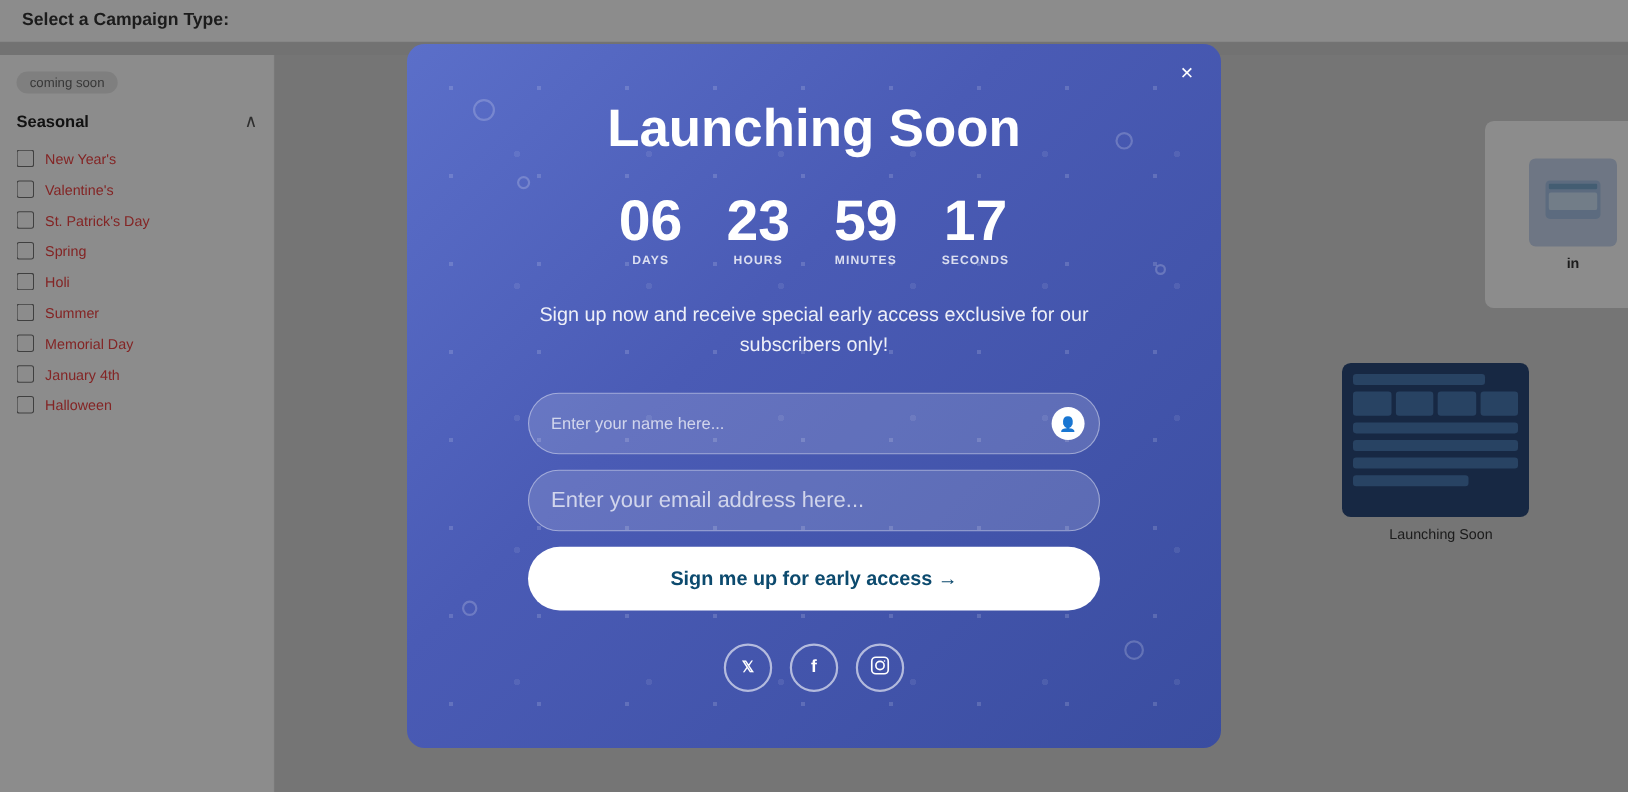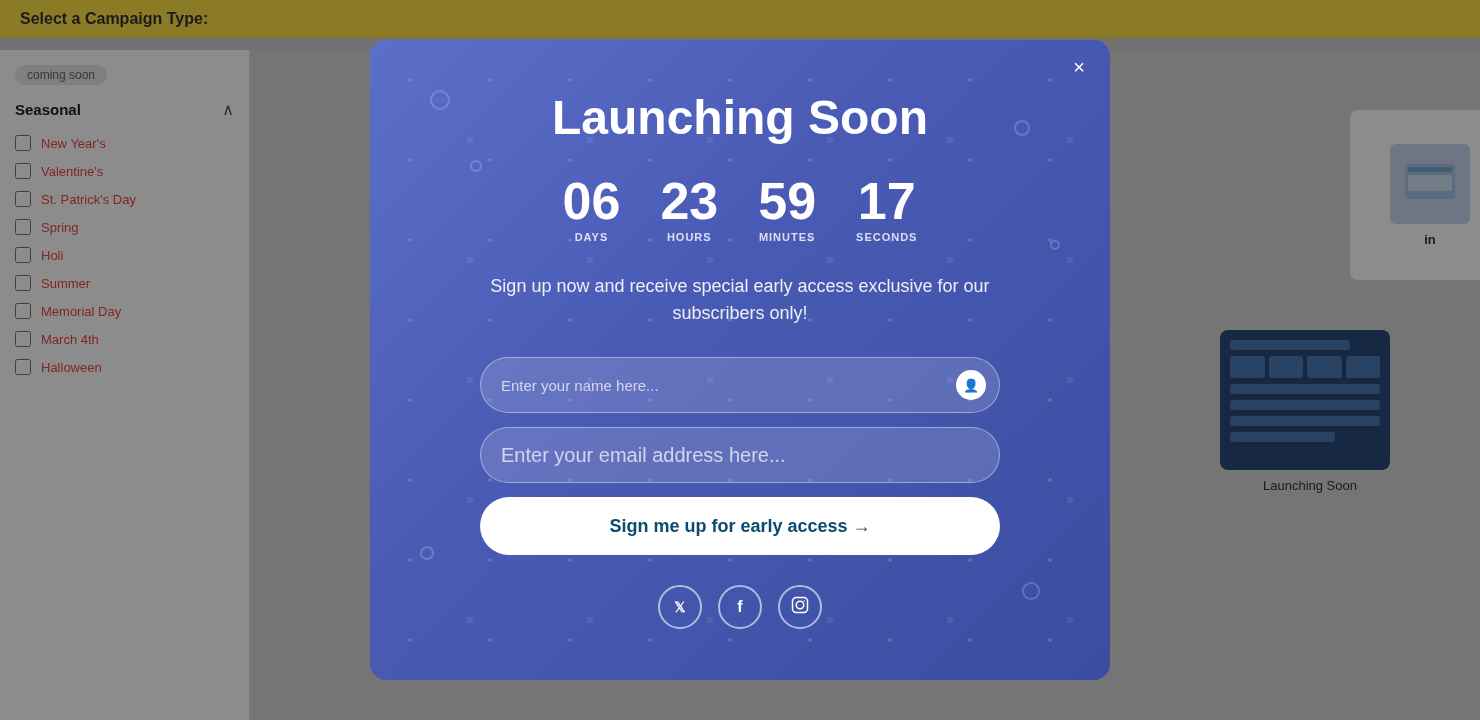--- a/index.html
+++ b/index.html
@@ -15,21 +15,21 @@
     
     .bg-page {
       position: absolute;
       inset: 0;
       background: #d0d0d0;
       padding: 0;
     }
 
     
     .top-bar {
-      background: #fde047;
+      background: #ffffff;
       padding: 10px 20px;
       border-bottom: 1px solid #ccc;
     }
     .top-bar h2 {
       font-size: 16px;
       font-weight: 600;
       color: #333;
     }
 
     .campaign-card {
@@ -427,21 +427,21 @@
     <div class="sidebar-item">
       <input type="checkbox" id="cb-summer" style="">
       <label for="cb-summer">Summer</label>
     </div>
     <div class="sidebar-item">
       <input type="checkbox" id="cb-memorial-day" style="">
       <label for="cb-memorial-day">Memorial Day</label>
     </div>
     <div class="sidebar-item">
       <input type="checkbox" id="cb-july-4" style="">
-      <label for="cb-july-4">March 4th</label>
+      <label for="cb-july-4">January 4th</label>
     </div>
     <div class="sidebar-item">
       <input type="checkbox" id="cb-halloween" style="">
       <label for="cb-halloween">Halloween</label>
     </div>
   </div>
 
   <div class="main-area">
 
     <div class="campaign-card selected" style="position:absolute; left:270px; top:60px;">

